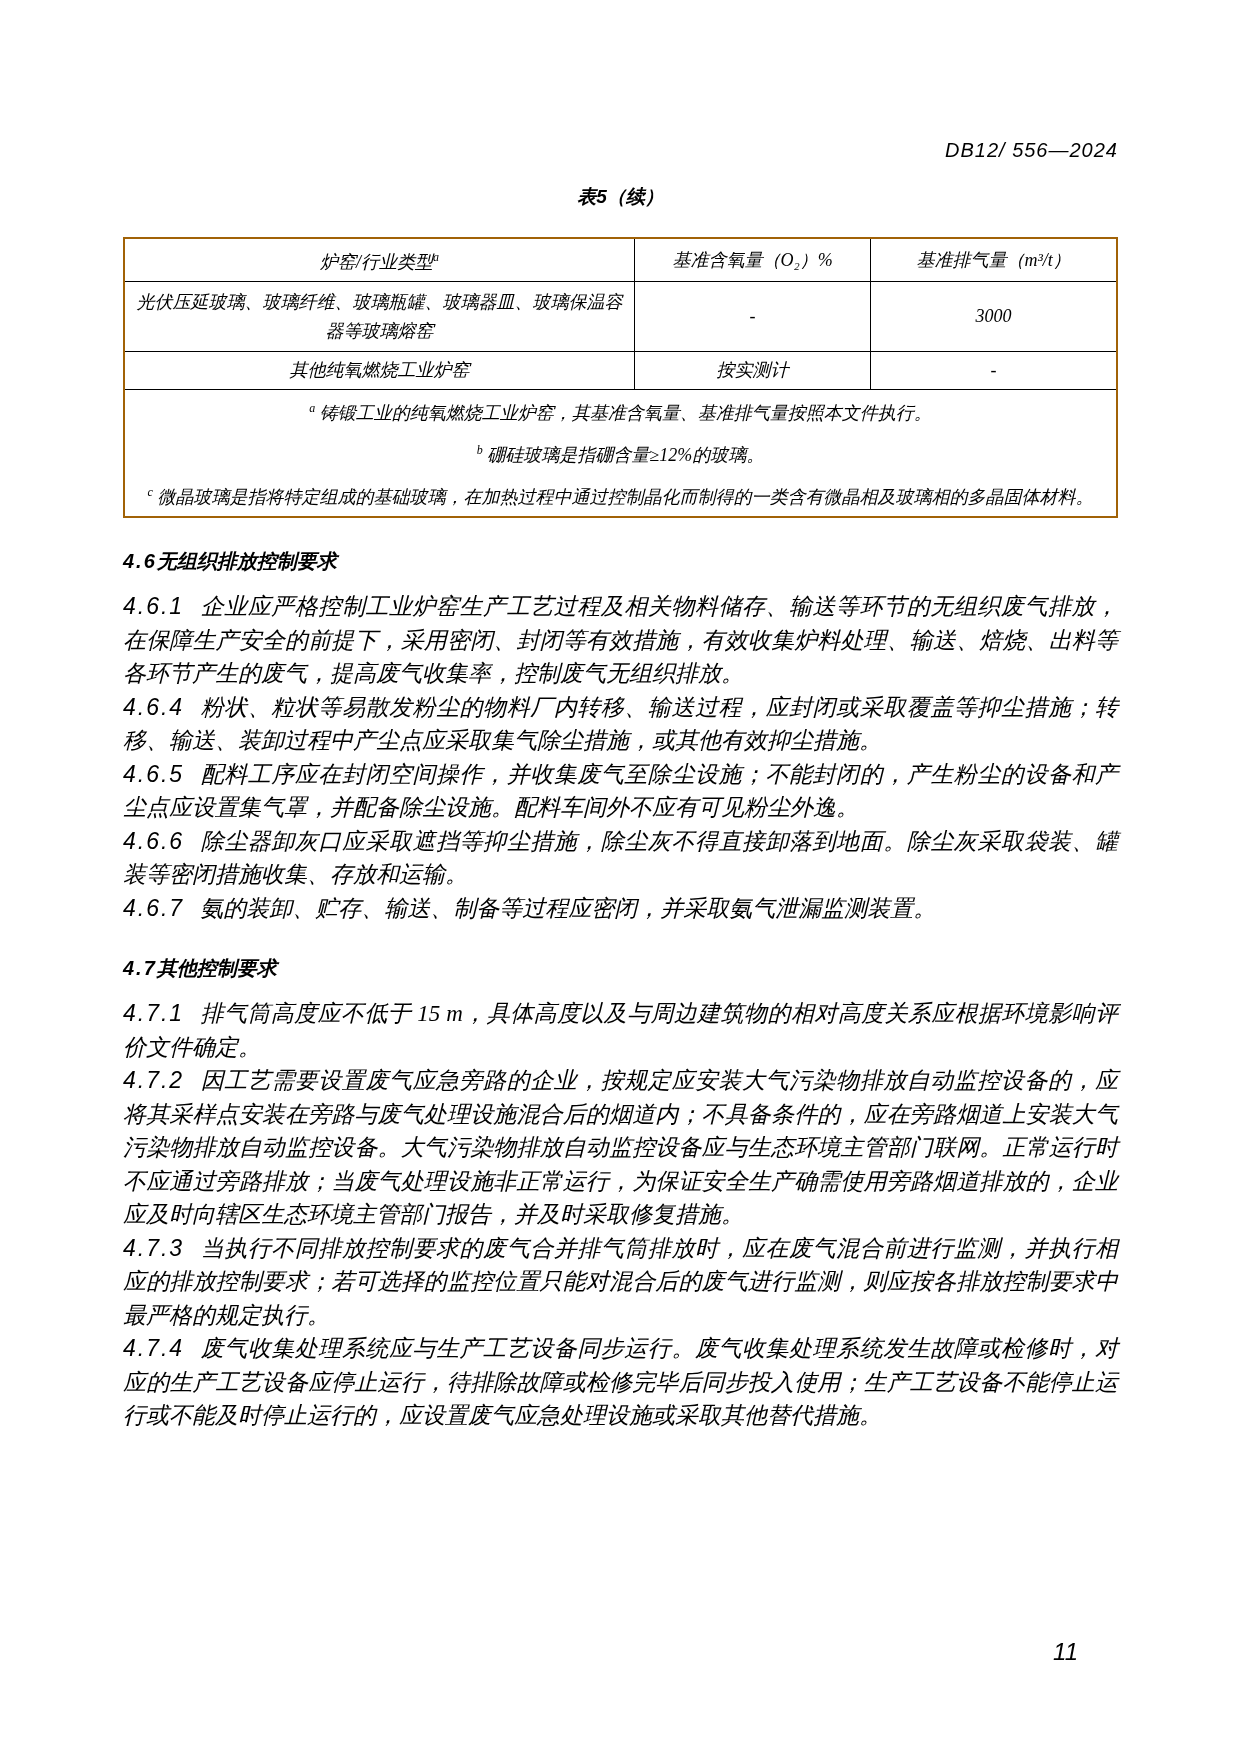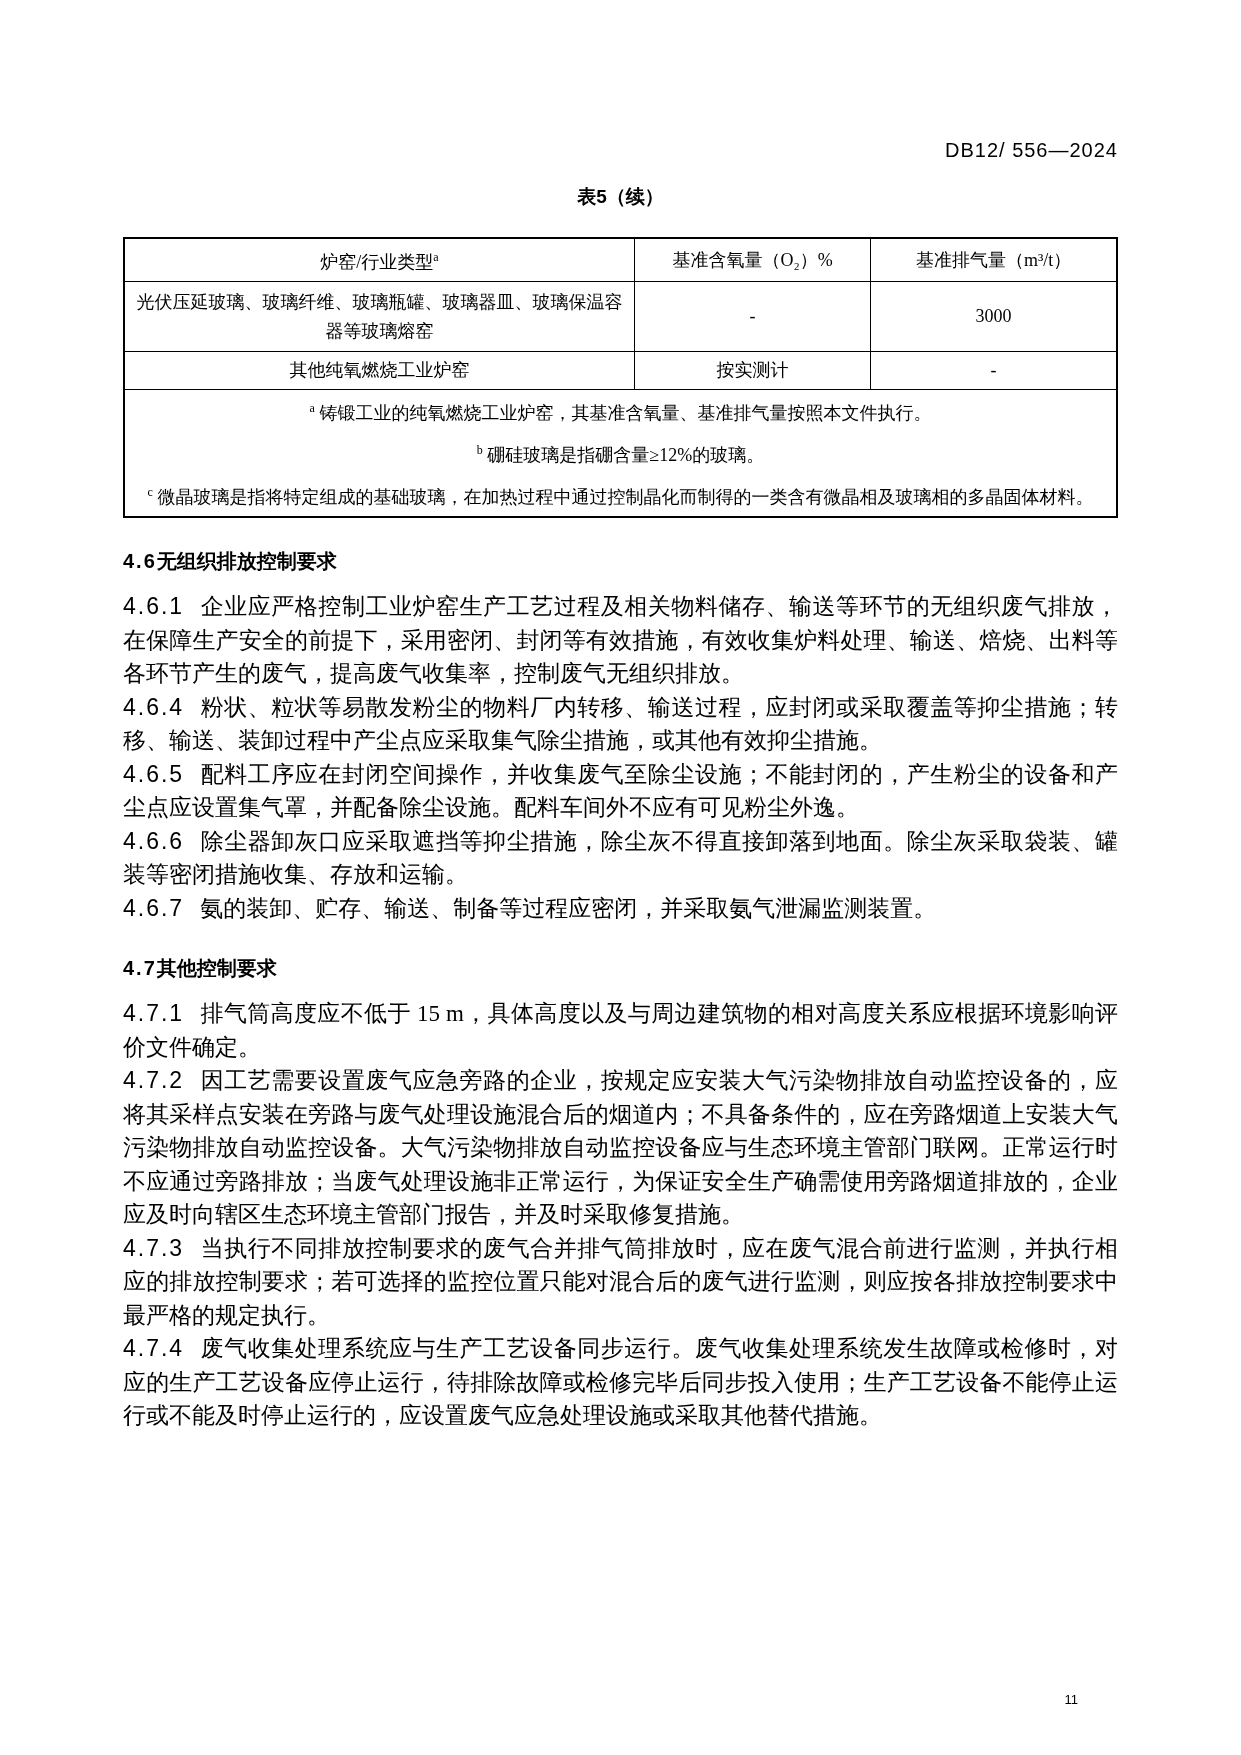--- a/index.html
+++ b/index.html
@@ -5,41 +5,42 @@
   html,body { margin:0; padding:0; background:#ffffff; }
   .page {
     position:relative;
     width:1241px; height:1755px;
     background:#ffffff;
     color:#000;
     font-family:"Liberation Serif","DejaVu Serif",serif;
     box-sizing:border-box;
     padding:138px 123px 8px 123px;
     overflow:hidden;
+    font-style:italic;
   }
   .doc-code {
     text-align:right;
     font-family:"Liberation Sans","DejaVu Sans",sans-serif;
     font-size:20px;
     line-height:24px;
     margin:0 0 22px 0;
     letter-spacing:1px;
   }
   .table-title {
     text-align:center;
     font-family:"Liberation Sans","DejaVu Sans",sans-serif;
     font-weight:bold;
     font-size:19px;
     margin:0 0 27px 0;
   }
   table.std {
     width:100%;
     border-collapse:collapse;
     table-layout:fixed;
-    border:2px solid #000000;
+    border:2px solid #a16207;
   }
   table.std th, table.std td {
     border:1px solid #000;
     font-size:18px;
     font-weight:normal;
     text-align:center;
     vertical-align:middle;
     padding:4px 10px;
     line-height:29px;
     box-sizing:border-box;
@@ -71,22 +72,22 @@
     text-align:justify;
     margin:0;
   }
   p.clause .num {
     font-family:"Liberation Sans","DejaVu Sans",sans-serif;
     letter-spacing:2px;
     margin-right:16px;
   }
   .page-number {
     position:absolute;
-    right:163px; top:1692px;
-    font-size:13px;
+    right:163px; top:1638px;
+    font-size:24px;
     font-family:"Liberation Sans","DejaVu Sans",sans-serif;
   }
 </style>
 </head>
 <body>
 
 <div class="page">
 
   <p class="doc-code">DB12/ 556—2024</p>
 

